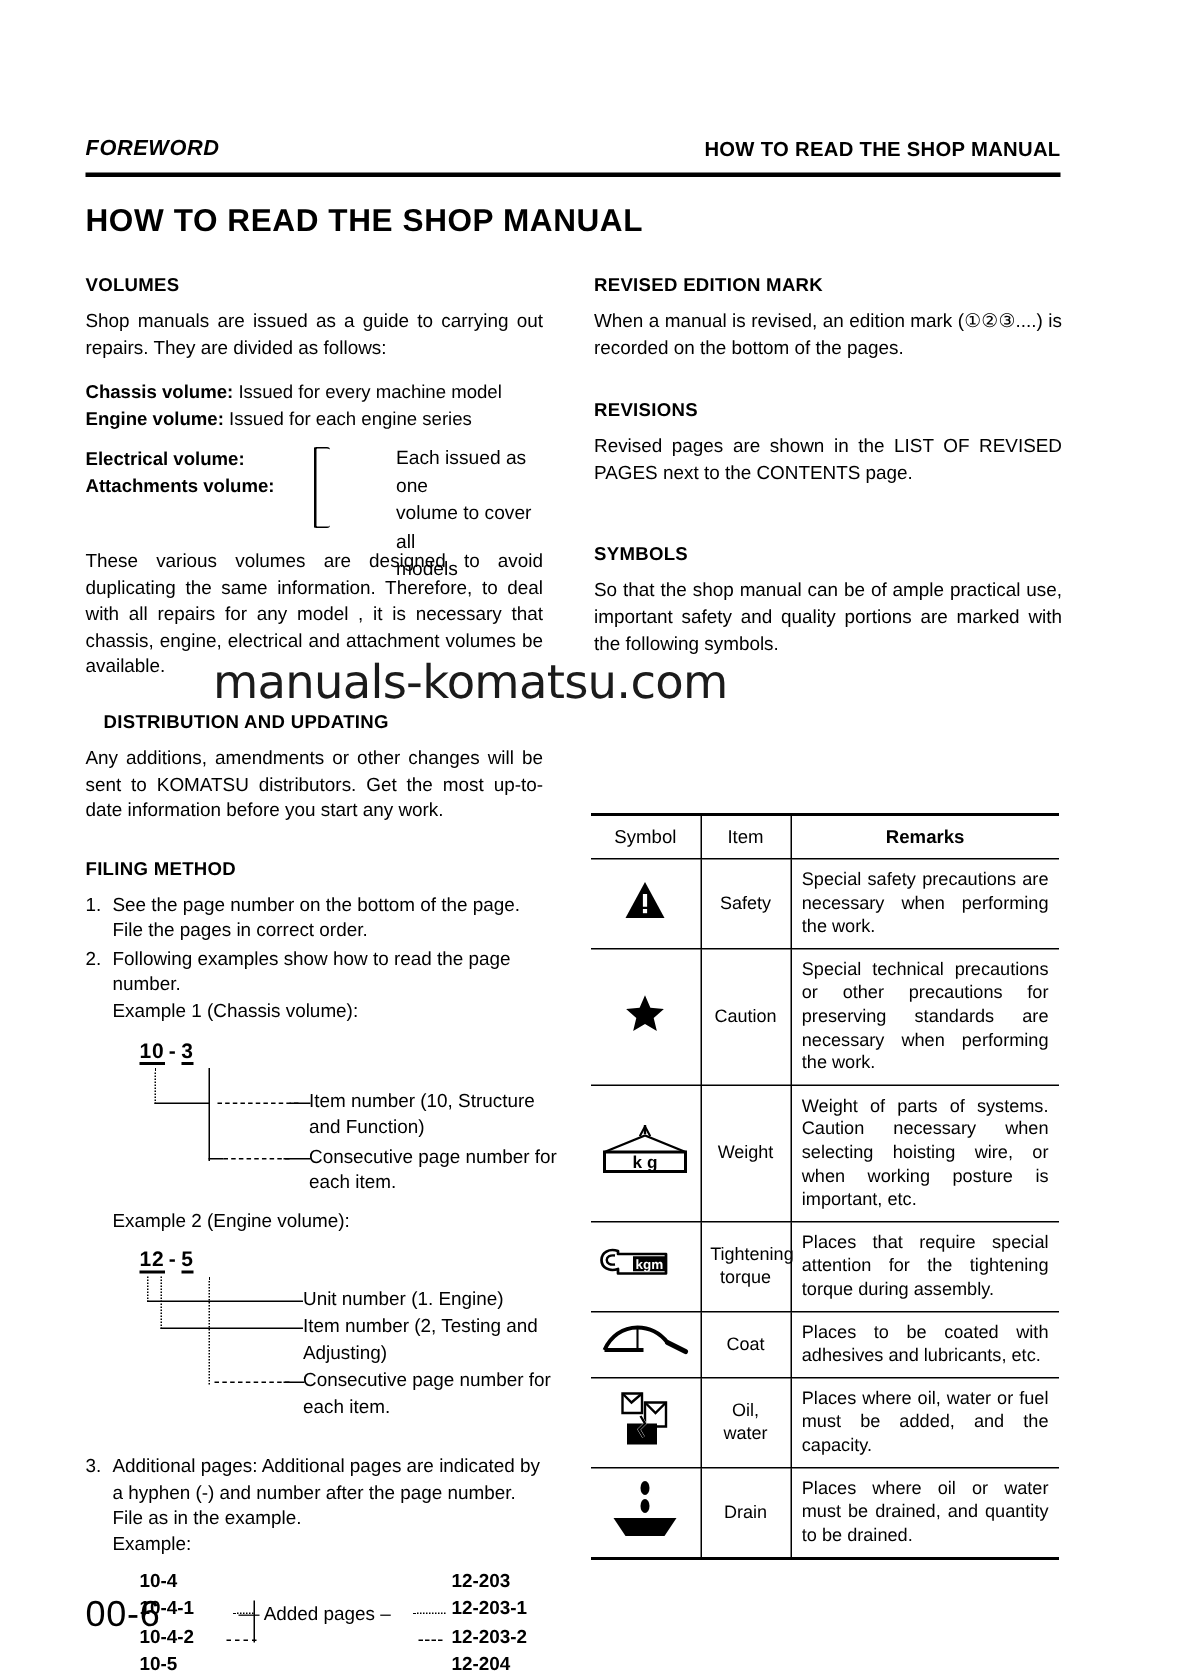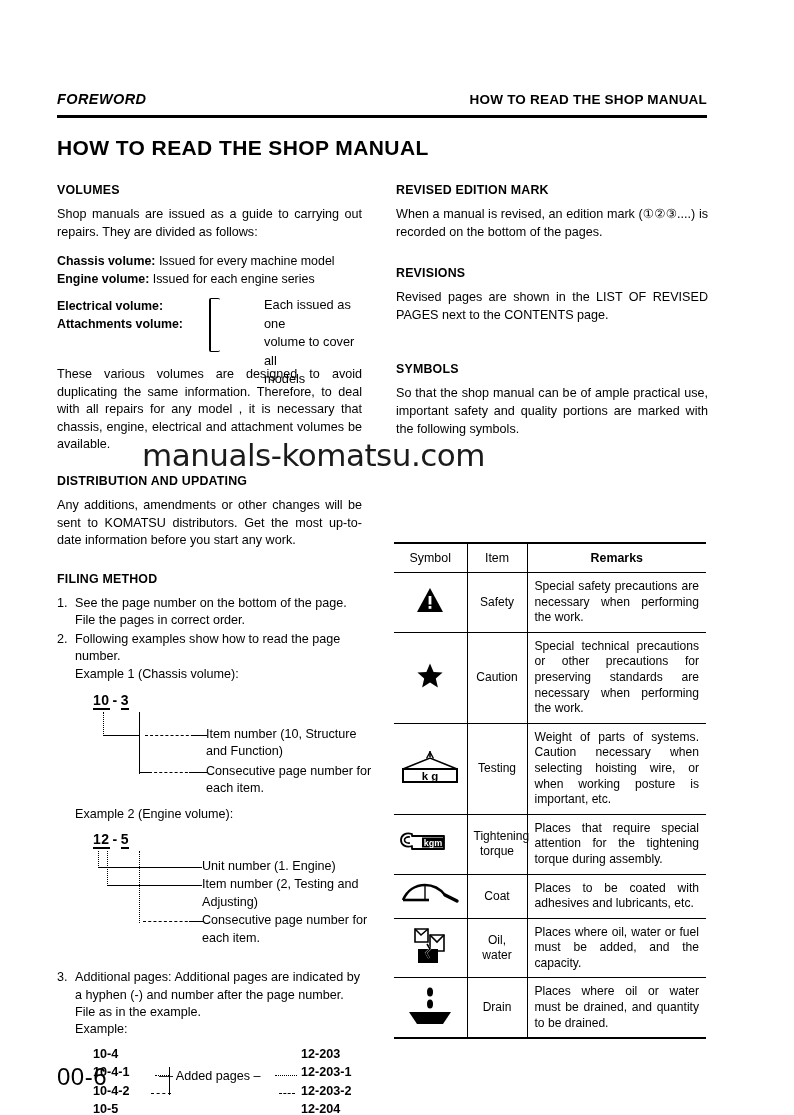--- a/index.html
+++ b/index.html
@@ -324,21 +324,21 @@
       <div class="brace"></div>
       <div class="bracket-text">
         <div>Each issued as one</div>
         <div>volume to cover all</div>
         <div>models</div>
       </div>
     </div>
 
     <p class="body">These various volumes are designed to avoid duplicating the same information.  Therefore, to deal with all repairs for any model , it is necessary that chassis, engine, electrical and attachment volumes be available.</p>
 
-    <h3 class="sec" style="margin-top:20px;">DISTRIBUTION AND UPDATING</h3>
+    <h3 class="sec" style="margin-top:20px;margin-left:12px;">DISTRIBUTION AND UPDATING</h3>
     <p class="body">Any additions, amendments or other changes will be sent to KOMATSU distributors.  Get the most up-to-date information before you start any work.</p>
 
     <h3 class="sec" style="margin-top:22px;">FILING METHOD</h3>
 
     <ol class="num">
       <li>
         <span class="mk">1.</span>
         <span>See the page number on the bottom of the page.  File the pages in correct order.</span>
       </li>
       <li>
@@ -491,21 +491,21 @@
           <span class="ico">
             <svg width="62" height="38" viewBox="0 0 62 38">
               <path d="M31 3 L31 9" stroke="#000" stroke-width="1.6" fill="none"></path>
               <path d="M31 4 L27.5 10.5 M31 4 L34.5 10.5" stroke="#000" stroke-width="1.4" fill="none"></path>
               <path d="M4 21 L31 10 L58 21" stroke="#000" stroke-width="1.6" fill="none"></path>
               <rect x="4" y="21" width="54" height="13" stroke="#000" stroke-width="2" fill="none"></rect>
               <text x="31" y="31.5" font-family="'Liberation Sans',sans-serif" font-size="11.5" font-weight="bold" text-anchor="middle" fill="#000">k g</text>
             </svg>
           </span>
         </td>
-        <td class="item-cell">Testing</td>
+        <td class="item-cell">Weight</td>
         <td class="rem-cell">Weight of parts of systems. Caution necessary when selecting hoisting wire, or when working posture is important, etc.</td>
       </tr>
 
       <tr>
         <td class="sym-cell">
           <span class="ico">
             <svg width="64" height="28" viewBox="0 0 64 28">
               <path d="M14 6 C8 4, 3 7, 3 12 C3 17, 8 20, 14 18 L14 21 L46 21 L46 8 L14 8 Z" stroke="#000" stroke-width="1.8" fill="none" stroke-linejoin="round"></path>
               <path d="M12 9 C8.5 8.5, 6.5 10, 6.5 12 C6.5 14, 8.5 15.5, 12 15" stroke="#000" stroke-width="1.6" fill="none"></path>
               <rect x="24" y="9.5" width="22" height="10" fill="#000"></rect>

